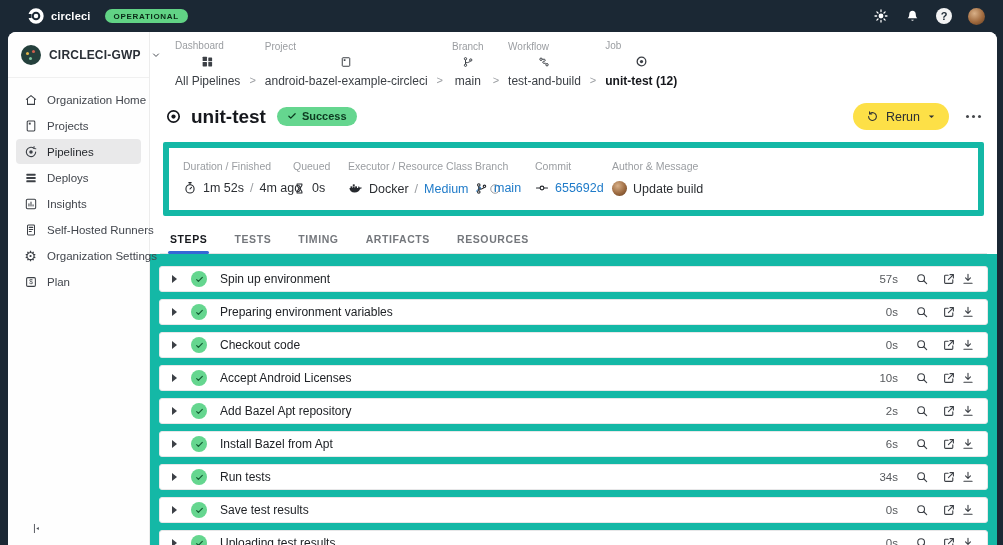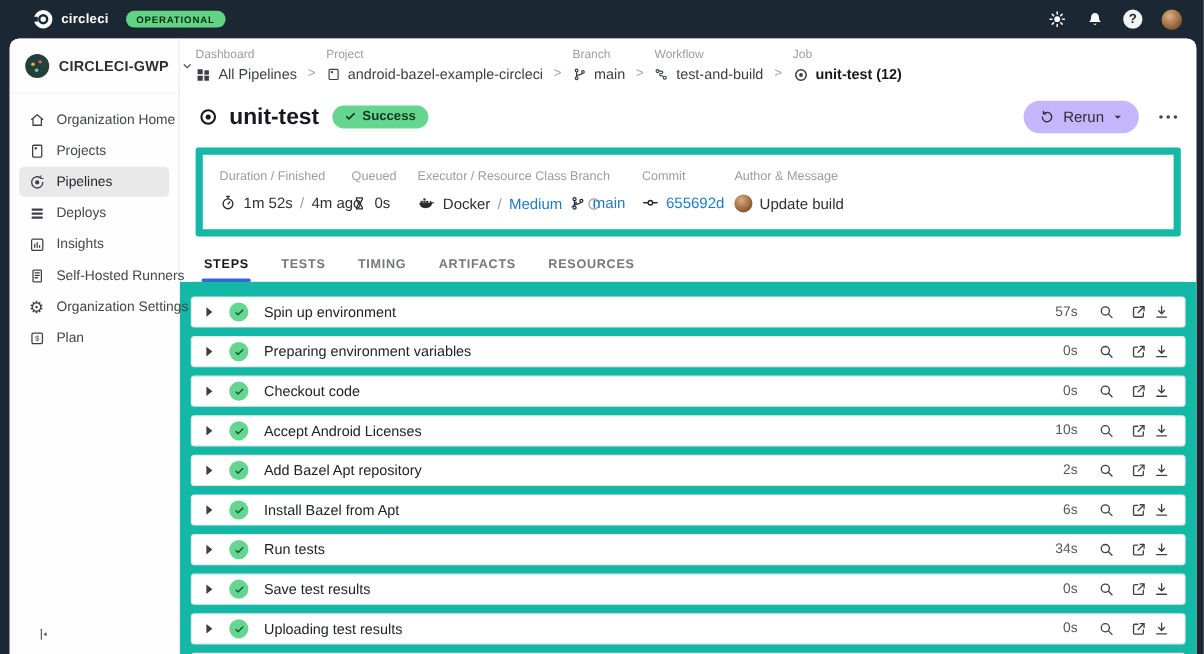--- a/index.html
+++ b/index.html
@@ -44,34 +44,34 @@
   .promo-close { margin-left: auto; color: #3c4046; display: flex; cursor: pointer; padding-top: 1px; }
   .promo-body { margin-top: 9px; color: #5b6066; line-height: 1.55; width: 100px; }
   .promo-link { color: #1f7bc9; cursor: pointer; }
   .ext-arrow { font-size: 9px; color: #1f7bc9; vertical-align: 2px; }
   .collapse-toggle { position: absolute; left: 23px; bottom: 11px; color: #4a4e55; display: flex; cursor: pointer; }
 
   
   .main { flex: 1; display: flex; flex-direction: column; min-width: 0; background: #fff; }
   .main-header { padding: 8px 10px 0; }
 
-  .breadcrumbs { display: flex; align-items: flex-end; gap: 9px; padding-left: 3px; }
+  .breadcrumbs { display: flex; align-items: flex-end; gap: 9px; padding-left: 3px; margin-left: 12px; }
   .bc-group { display: flex; flex-direction: column; gap: 4px; }
   .bc-label { font-size: 10px; color: #9a9da1; }
-  .bc-item { display: flex; align-items: center; gap: 6px; font-size: 12px; color: #3c4046; cursor: pointer; white-space: nowrap; }
+  .bc-item { display: flex; align-items: center; gap: 6px; font-size: 12px; color: #3c4046; cursor: pointer; white-space: nowrap; flex-direction: column; }
   .bc-item .bc-icon { display: flex; color: #3c4046; }
   .bc-last .bc-item { font-weight: 700; color: #16181d; }
   .bc-sep { font-size: 11px; color: #9a9da1; padding-bottom: 2px; }
 
   .title-row { display: flex; align-items: center; margin-top: 15px; padding: 0 4px 0 5px; }
   .job-icon { display: flex; color: #16181d; }
   .job-title { font-size: 19px; font-weight: 700; color: #16181d; margin: 0 11px 0 9px; }
   .status-badge { display: inline-flex; align-items: center; gap: 5px; background: #65d68f; color: #0c3a20; font-size: 11px; font-weight: 600; padding: 3px 10px 4px; border-radius: 11px; }
   .title-actions { margin-left: auto; display: flex; align-items: center; gap: 15px; }
-  .rerun-btn { display: flex; align-items: center; gap: 7px; background: #c4b5fd; border: none; border-radius: 14px; height: 27px; padding: 0 13px; font-size: 12.5px; color: #2c2f33; font-family: inherit; cursor: pointer; }
+  .rerun-btn { display: flex; align-items: center; gap: 7px; background: #fde047; border: none; border-radius: 14px; height: 27px; padding: 0 13px; font-size: 12.5px; color: #2c2f33; font-family: inherit; cursor: pointer; }
   .rerun-btn .r-icon, .rerun-btn .r-caret { display: flex; color: #2c2f33; }
   .more-btn { display: flex; gap: 3px; padding: 6px 2px; cursor: pointer; }
   .more-btn i { width: 3px; height: 3px; border-radius: 50%; background: #44474b; }
 
   .info-card { margin: 12px 3px 0; border: 6px solid #14b8a6; border-radius: 2px; padding: 12px 14px 14px; display: flex; }
   .info-col { flex: none; }
   .w1 { width: 110px; } .w2 { width: 55px; } .w3 { width: 127px; } .w4 { width: 60px; } .w5 { width: 77px; }
   .info-label { font-size: 10.5px; color: #9a9da1; margin-bottom: 9px; white-space: nowrap; }
   .info-value { display: flex; align-items: center; gap: 6px; font-size: 12.5px; color: #2c2f33; white-space: nowrap; }
   .iv-icon { display: flex; color: #26292e; }

